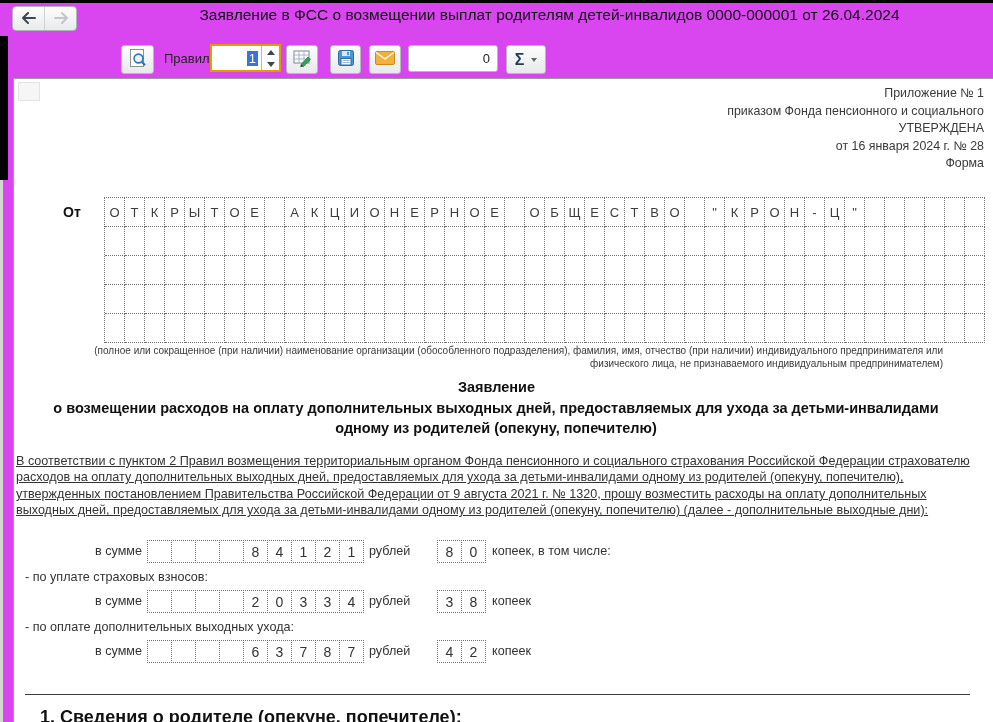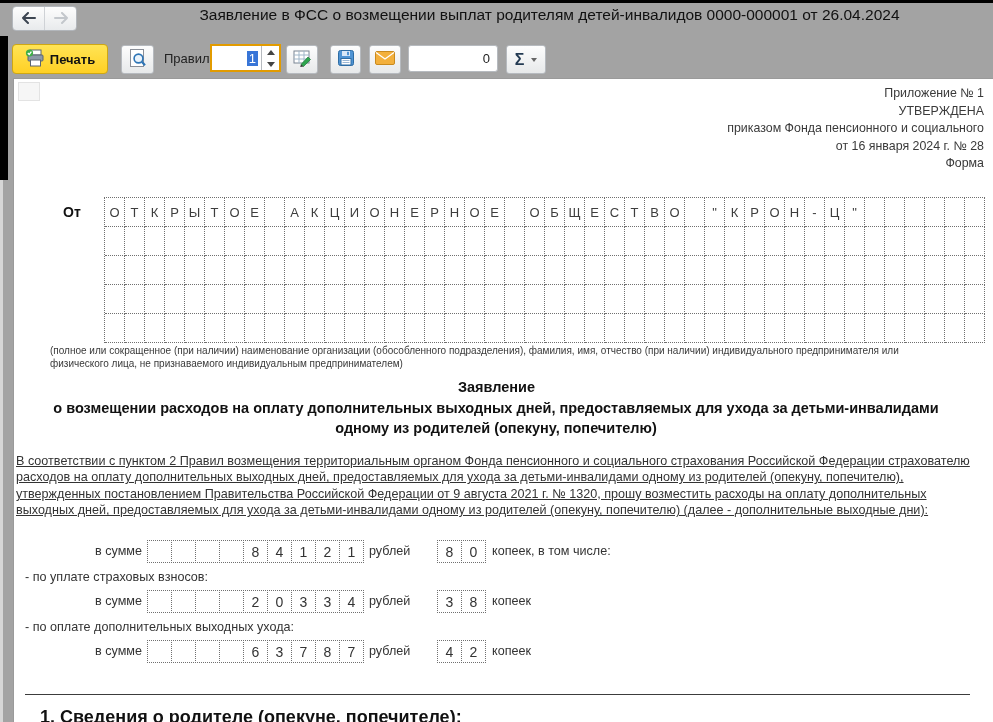--- a/index.html
+++ b/index.html
@@ -1,17 +1,17 @@
 <!DOCTYPE html>
 <html style="--accent_yellow: #FFD024; --focus_gold: #E29B00; --selection_blue: #3875D7; --page_border: #9A9A9A; --save_blue: #4F94D4; --mail_orange: #F3B03C; --check_green: #3FAE49;"><head>
 <meta charset="utf-8">
 <style>
   html,body{margin:0;padding:0;background:#fff;}
   body{font-family:"Liberation Sans","DejaVu Sans",sans-serif;}
-  .app{position:relative;width:993px;height:722px;background:#a3a3a3;overflow:hidden;}
+  .app{position:relative;width:993px;height:722px;background:#d946ef;overflow:hidden;}
 
   
   .top-edge{position:absolute;left:0;top:0;width:993px;height:3px;background:#000;}
   .left-edge{position:absolute;left:0;top:36px;width:8px;height:144px;background:#000;}
   .left-edge2{position:absolute;left:0;top:180px;width:3px;height:542px;background:#d6d6d6;}
 
   
   .navbtns{position:absolute;left:12px;top:6px;display:flex;border:1px solid #b2b6bb;border-radius:4px;overflow:hidden;background:linear-gradient(#fdfdfd,#e8eaec);}
   .navbtn{width:31px;height:23px;display:flex;align-items:center;justify-content:center;cursor:pointer;}
   .navbtn.first{border-right:1px solid #cfd2d6;}
@@ -38,21 +38,21 @@
 
   
   .page{position:absolute;left:13px;top:78px;width:980px;height:644px;background:#fff;border-left:1px solid var(--page_border,#9a9a9a);border-top:1px solid var(--page_border,#9a9a9a);}
   .corner-sq{position:absolute;left:18px;top:82px;width:20px;height:17px;background:#f6f6f6;border:1px solid #e3e3e3;}
 
   .doc{position:absolute;inset:0;color:#333;}
   .approval{position:absolute;right:9px;top:85px;text-align:right;font-size:12.4px;line-height:17.5px;color:#3a3a3a;}
   .from-label{position:absolute;left:63px;top:204px;font-weight:bold;font-size:14px;color:#111;}
   .orgrid{position:absolute;left:104px;top:197px;display:grid;grid-auto-rows:29px;border-top:1px dotted #707070;border-left:1px dotted #707070;}
   .gcell{border-right:1px dotted #707070;border-bottom:1px dotted #707070;display:flex;align-items:center;justify-content:center;font-size:13px;color:#3d3d3d;overflow:hidden;}
-  .grid-caption{position:absolute;left:50px;top:345px;width:893px;text-align:left;font-size:10px;line-height:12.5px;color:#3a3a3a;}
+  .grid-caption{position:absolute;left:50px;top:345px;width:893px;text-align:right;font-size:10px;line-height:12.5px;color:#3a3a3a;}
   .h1{position:absolute;left:0;right:0;top:379px;text-align:center;font-weight:bold;font-size:14.5px;color:#111;}
   .h2{position:absolute;left:41px;top:398px;width:910px;text-align:center;font-weight:bold;font-size:14.5px;line-height:20px;color:#111;}
   .body-text{position:absolute;left:16px;top:453px;width:958px;font-size:12.6px;line-height:16.4px;color:#333;text-decoration:underline;}
   .inline-label{position:absolute;font-size:12.6px;color:#333;}
   .cellrow{position:absolute;display:flex;}
   .dcell{width:23px;height:21px;border:1px dotted #707070;margin-left:-1px;display:flex;align-items:center;justify-content:center;font-size:14px;color:#333;}
   .dcell:first-child{margin-left:0;}
   .divider{position:absolute;left:25px;top:694px;width:945px;height:1px;background:#3c3c3c;}
   .section1{position:absolute;left:40px;top:707px;font-weight:bold;font-size:18px;color:#111;}
 </style>
@@ -75,32 +75,20 @@
     <div class="navbtn">
       <span>
         <svg width="16" height="12" viewBox="0 0 16 12">
             <path d="M9 1 L14 6 L9 11 M14 6 L2 6" stroke="#c3c7cc" stroke-width="2" fill="none" stroke-linecap="round" stroke-linejoin="round"></path>
           </svg>
       </span>
     </div>
   </div>
   <div class="win-title">Заявление в ФСС о возмещении выплат родителям детей-инвалидов 0000-000001 от 26.04.2024</div>
 
-  <div class="btn btn-print">
-    <span>
-      <svg width="20" height="18" viewBox="0 0 20 18">
-        <rect x="5" y="1" width="11" height="5" fill="#fff" stroke="#5a6573"></rect>
-        <rect x="3" y="6" width="15" height="6" rx="1" fill="#8c99a8" stroke="#5a6573"></rect>
-        <rect x="5.5" y="11" width="10" height="6" fill="#fff" stroke="#5a6573"></rect>
-        <circle cx="4.5" cy="4" r="3.6" fill="#3fae49"></circle>
-        <path d="M2.8 4 L4.2 5.4 L6.4 2.6" stroke="#fff" stroke-width="1.3" fill="none"></path>
-      </svg>
-    </span>
-    <span>Печать</span>
-  </div>
 
   <div class="btn btn-preview">
     <span>
       <svg width="18" height="20" viewBox="0 0 18 20">
         <rect x="1.5" y="1.5" width="13" height="17" fill="#fff" stroke="#8a8f98"></rect>
         <circle cx="9.5" cy="10.5" r="4.4" fill="#eaf3fb" stroke="#2e75b6" stroke-width="1.6"></circle>
         <line x1="12.8" y1="13.8" x2="16" y2="17.3" stroke="#2e75b6" stroke-width="2.2"></line>
       </svg>
     </span>
   </div>
@@ -165,22 +153,22 @@
     <span>Σ</span>
     <span class="sigma-caret"></span>
   </div>
 
   <div class="page"></div>
   <div class="corner-sq"></div>
 
   <div class="doc">
     <div class="approval">
       <div>Приложение № 1</div>
+      <div>приказом Фонда пенсионного и социального</div>
       <div>УТВЕРЖДЕНА</div>
-      <div>приказом Фонда пенсионного и социального</div>
       <div>от 16 января 2024 г. № 28</div>
       <div>Форма</div>
     </div>
 
     <div class="from-label">От</div>
     <div class="orgrid" style="grid-template-columns: repeat(44, 20px);">
         <div class="gcell">О</div>
         <div class="gcell">Т</div>
         <div class="gcell">К</div>
         <div class="gcell">Р</div>

